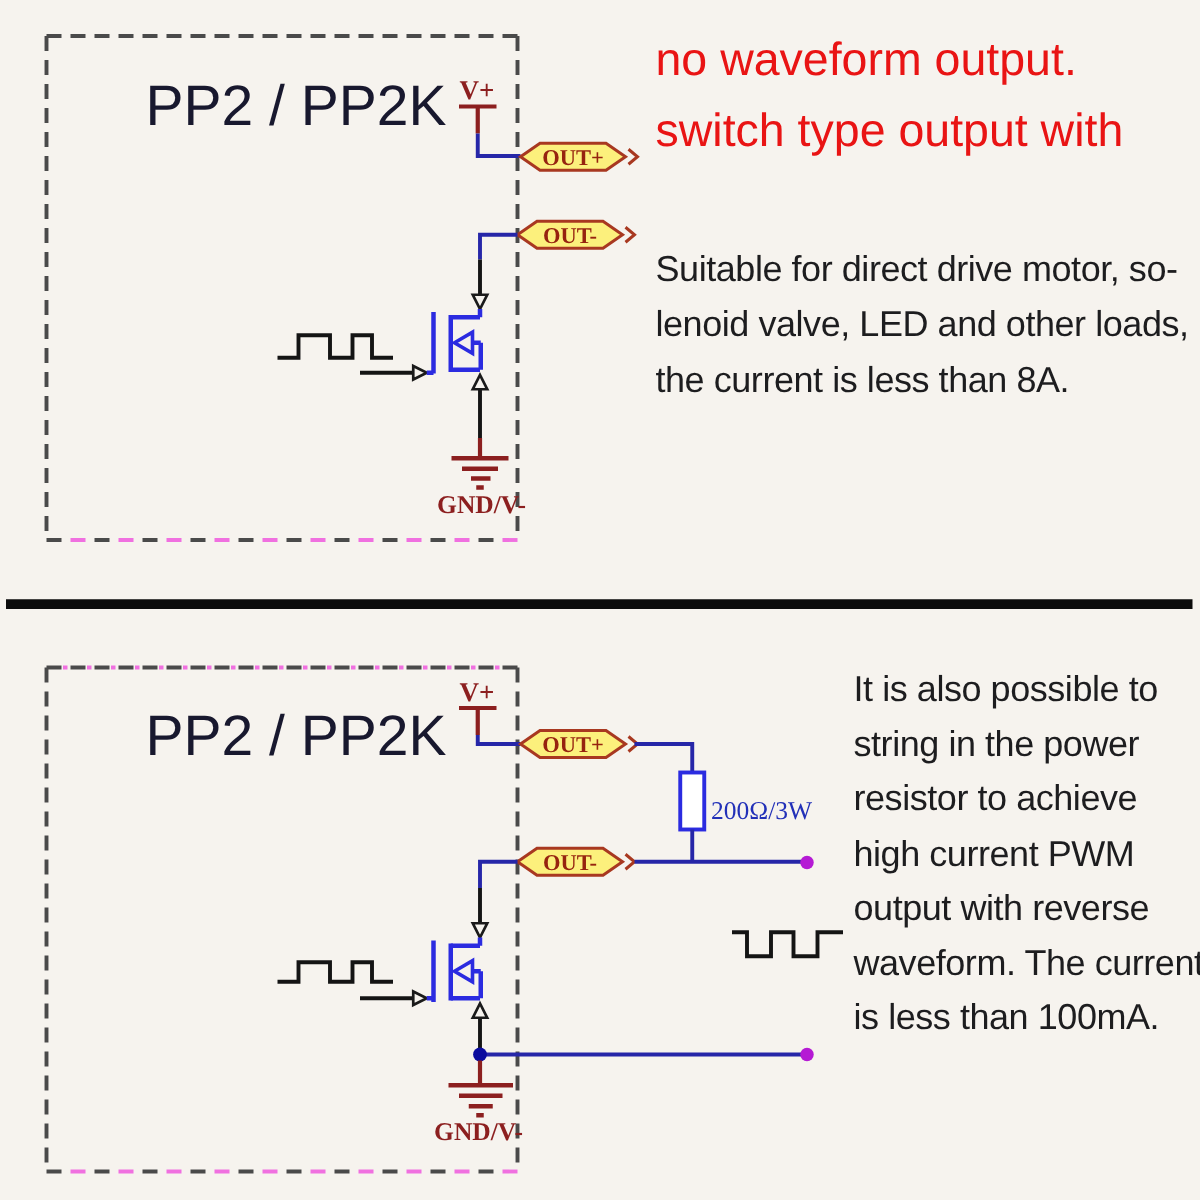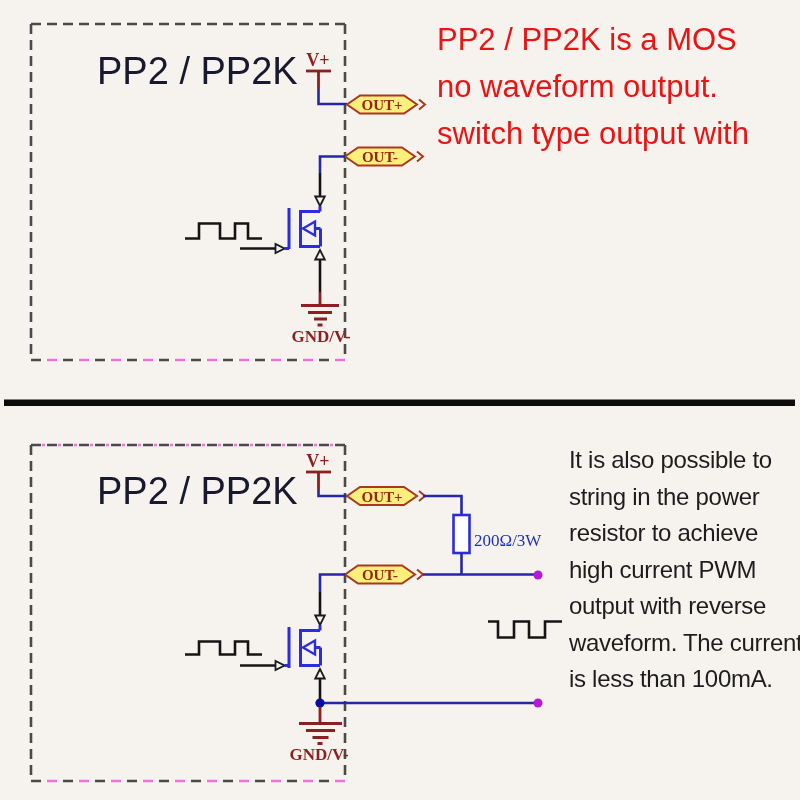--- a/index.html
+++ b/index.html
@@ -216,25 +216,29 @@
       <text class="lbl lbl-g" x="319" y="760">GND/V-</text>
     </g>
 
     <path class="sq" d="M488,621.5 H498 V637.5 H514 V621.5 H529 V637.5 H545 V621.5 H562"></path>
   </svg>
 
   <div class="title" style="left:97px;top:50px;">PP2 / PP2K</div>
   <div class="title" style="left:97px;top:470px;">PP2 / PP2K</div>
 
   <div class="para para-red">
-    <div>PP2 / PP2K is a MOS</div>
     <div>no waveform output.</div>
     <div>switch type output with</div>
   </div>
 
+  <div class="para para-top-black">
+    <div>Suitable for direct drive motor, so-</div>
+    <div>lenoid valve, LED and other loads,</div>
+    <div>the current is less than 8A.</div>
+  </div>
 
   <div class="para para-bottom">
     <div>It is also possible to</div>
     <div>string in the power</div>
     <div>resistor to achieve</div>
     <div>high current PWM</div>
     <div>output with reverse</div>
     <div>waveform. The current</div>
     <div>is less than 100mA.</div>
   </div>

